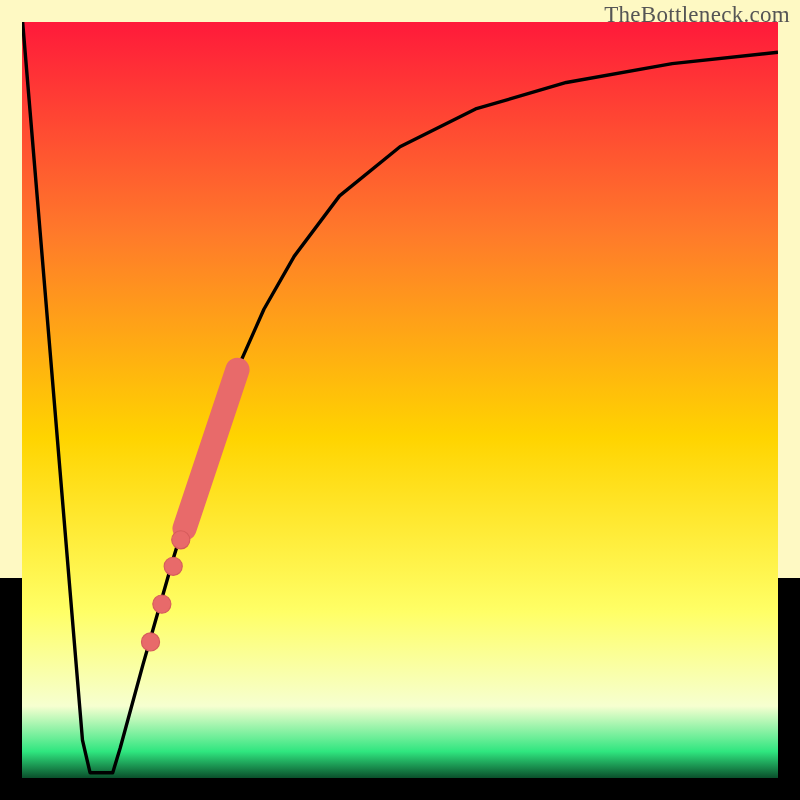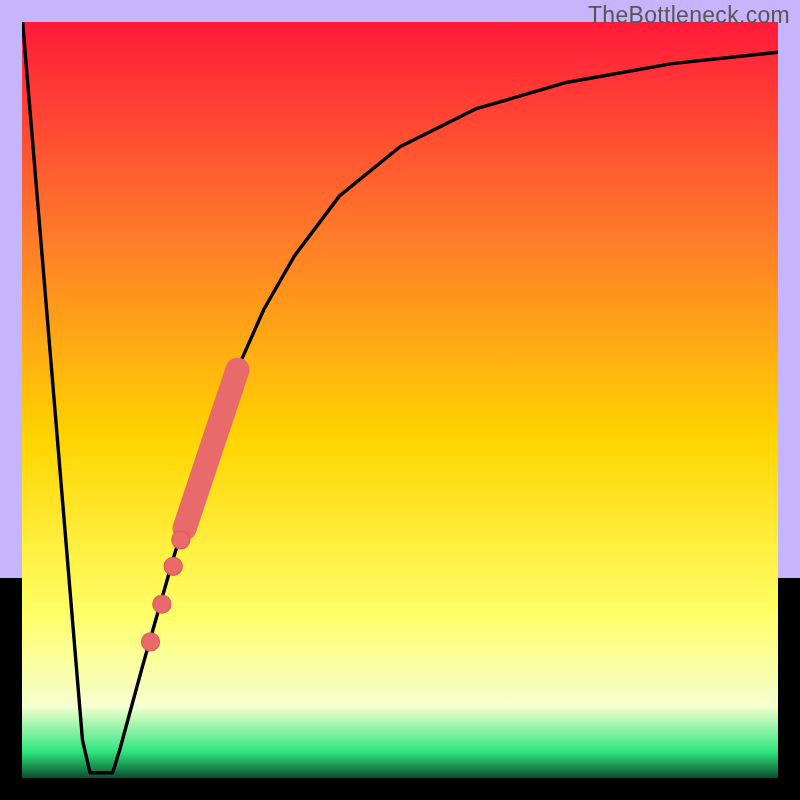--- a/index.html
+++ b/index.html
@@ -7,21 +7,22 @@
     padding: 0;
     width: 800px;
     height: 800px;
     background: #000;
     font-family: Arial, Helvetica, sans-serif;
   }
   .frame {
     position: relative;
     width: 800px;
     height: 578px;
-    background: #c4b5fd;
+    background: #fef9c3;
+    font-family: Liberation Serif, serif;
   }
   .plot {
     position: absolute;
     left: 22px;
     top: 22px;
     width: 756px;
     height: 756px;
     overflow: hidden;
   }
   .watermark {

